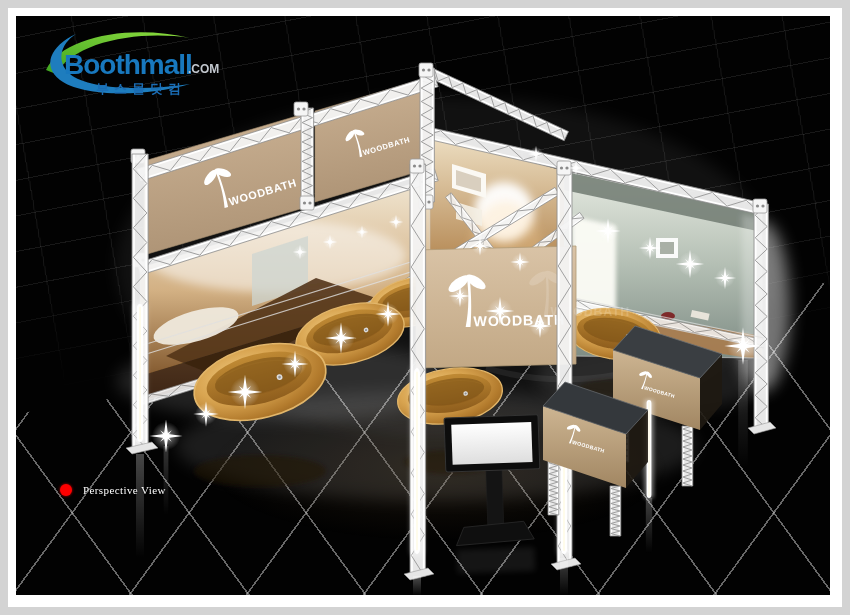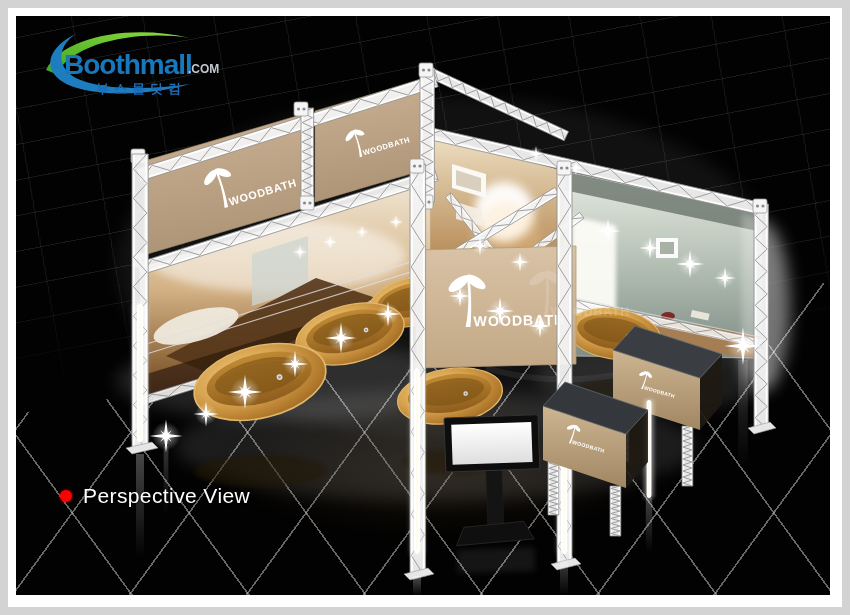--- a/index.html
+++ b/index.html
@@ -23,21 +23,21 @@
     -webkit-mask-image:linear-gradient(175deg, transparent 36%, #000 52%);
     mask-image:linear-gradient(175deg, transparent 36%, #000 52%);
   }
   svg.booth{position:absolute;inset:0;}
   svg.logo{position:absolute;left:22px;top:12px;width:200px;height:78px;}
   .lg-main{font-family:"Liberation Sans",sans-serif;font-weight:bold;font-size:28px;fill:#1878be;letter-spacing:-1px;}
   .lg-suffix{font-family:"Liberation Sans",sans-serif;font-weight:bold;font-size:12px;fill:#c2c7ce;}
   .lg-kr{font-family:"Liberation Sans",sans-serif;font-weight:bold;font-size:13px;fill:#1b6db5;letter-spacing:5px;}
   .caption{position:absolute;left:44px;top:468px;display:flex;align-items:center;gap:11px;}
   .dot{width:12px;height:12px;border-radius:50%;background:#fe0000;box-shadow:0 0 3px rgba(255,0,0,.8);}
-  .cap-text{color:#ffffff;font-family:Liberation Sans, sans-serif;font-size:21px;letter-spacing:.4px;text-shadow:0 1px 2px rgba(0,0,0,.8);}
+  .cap-text{color:#ffffff;font-family:Liberation Serif, serif;font-size:11px;letter-spacing:.4px;text-shadow:0 1px 2px rgba(0,0,0,.8);}
   .wbtxt{font-family:"Liberation Sans",sans-serif;font-weight:bold;letter-spacing:.6px;font-size:9.5px;fill:#fff;}
 </style>
 </head>
 <body>
 
 <div class="frame-outer">
  <div class="frame-inner">
   <div class="canvas">
 
    <div class="bg-upper"></div>

